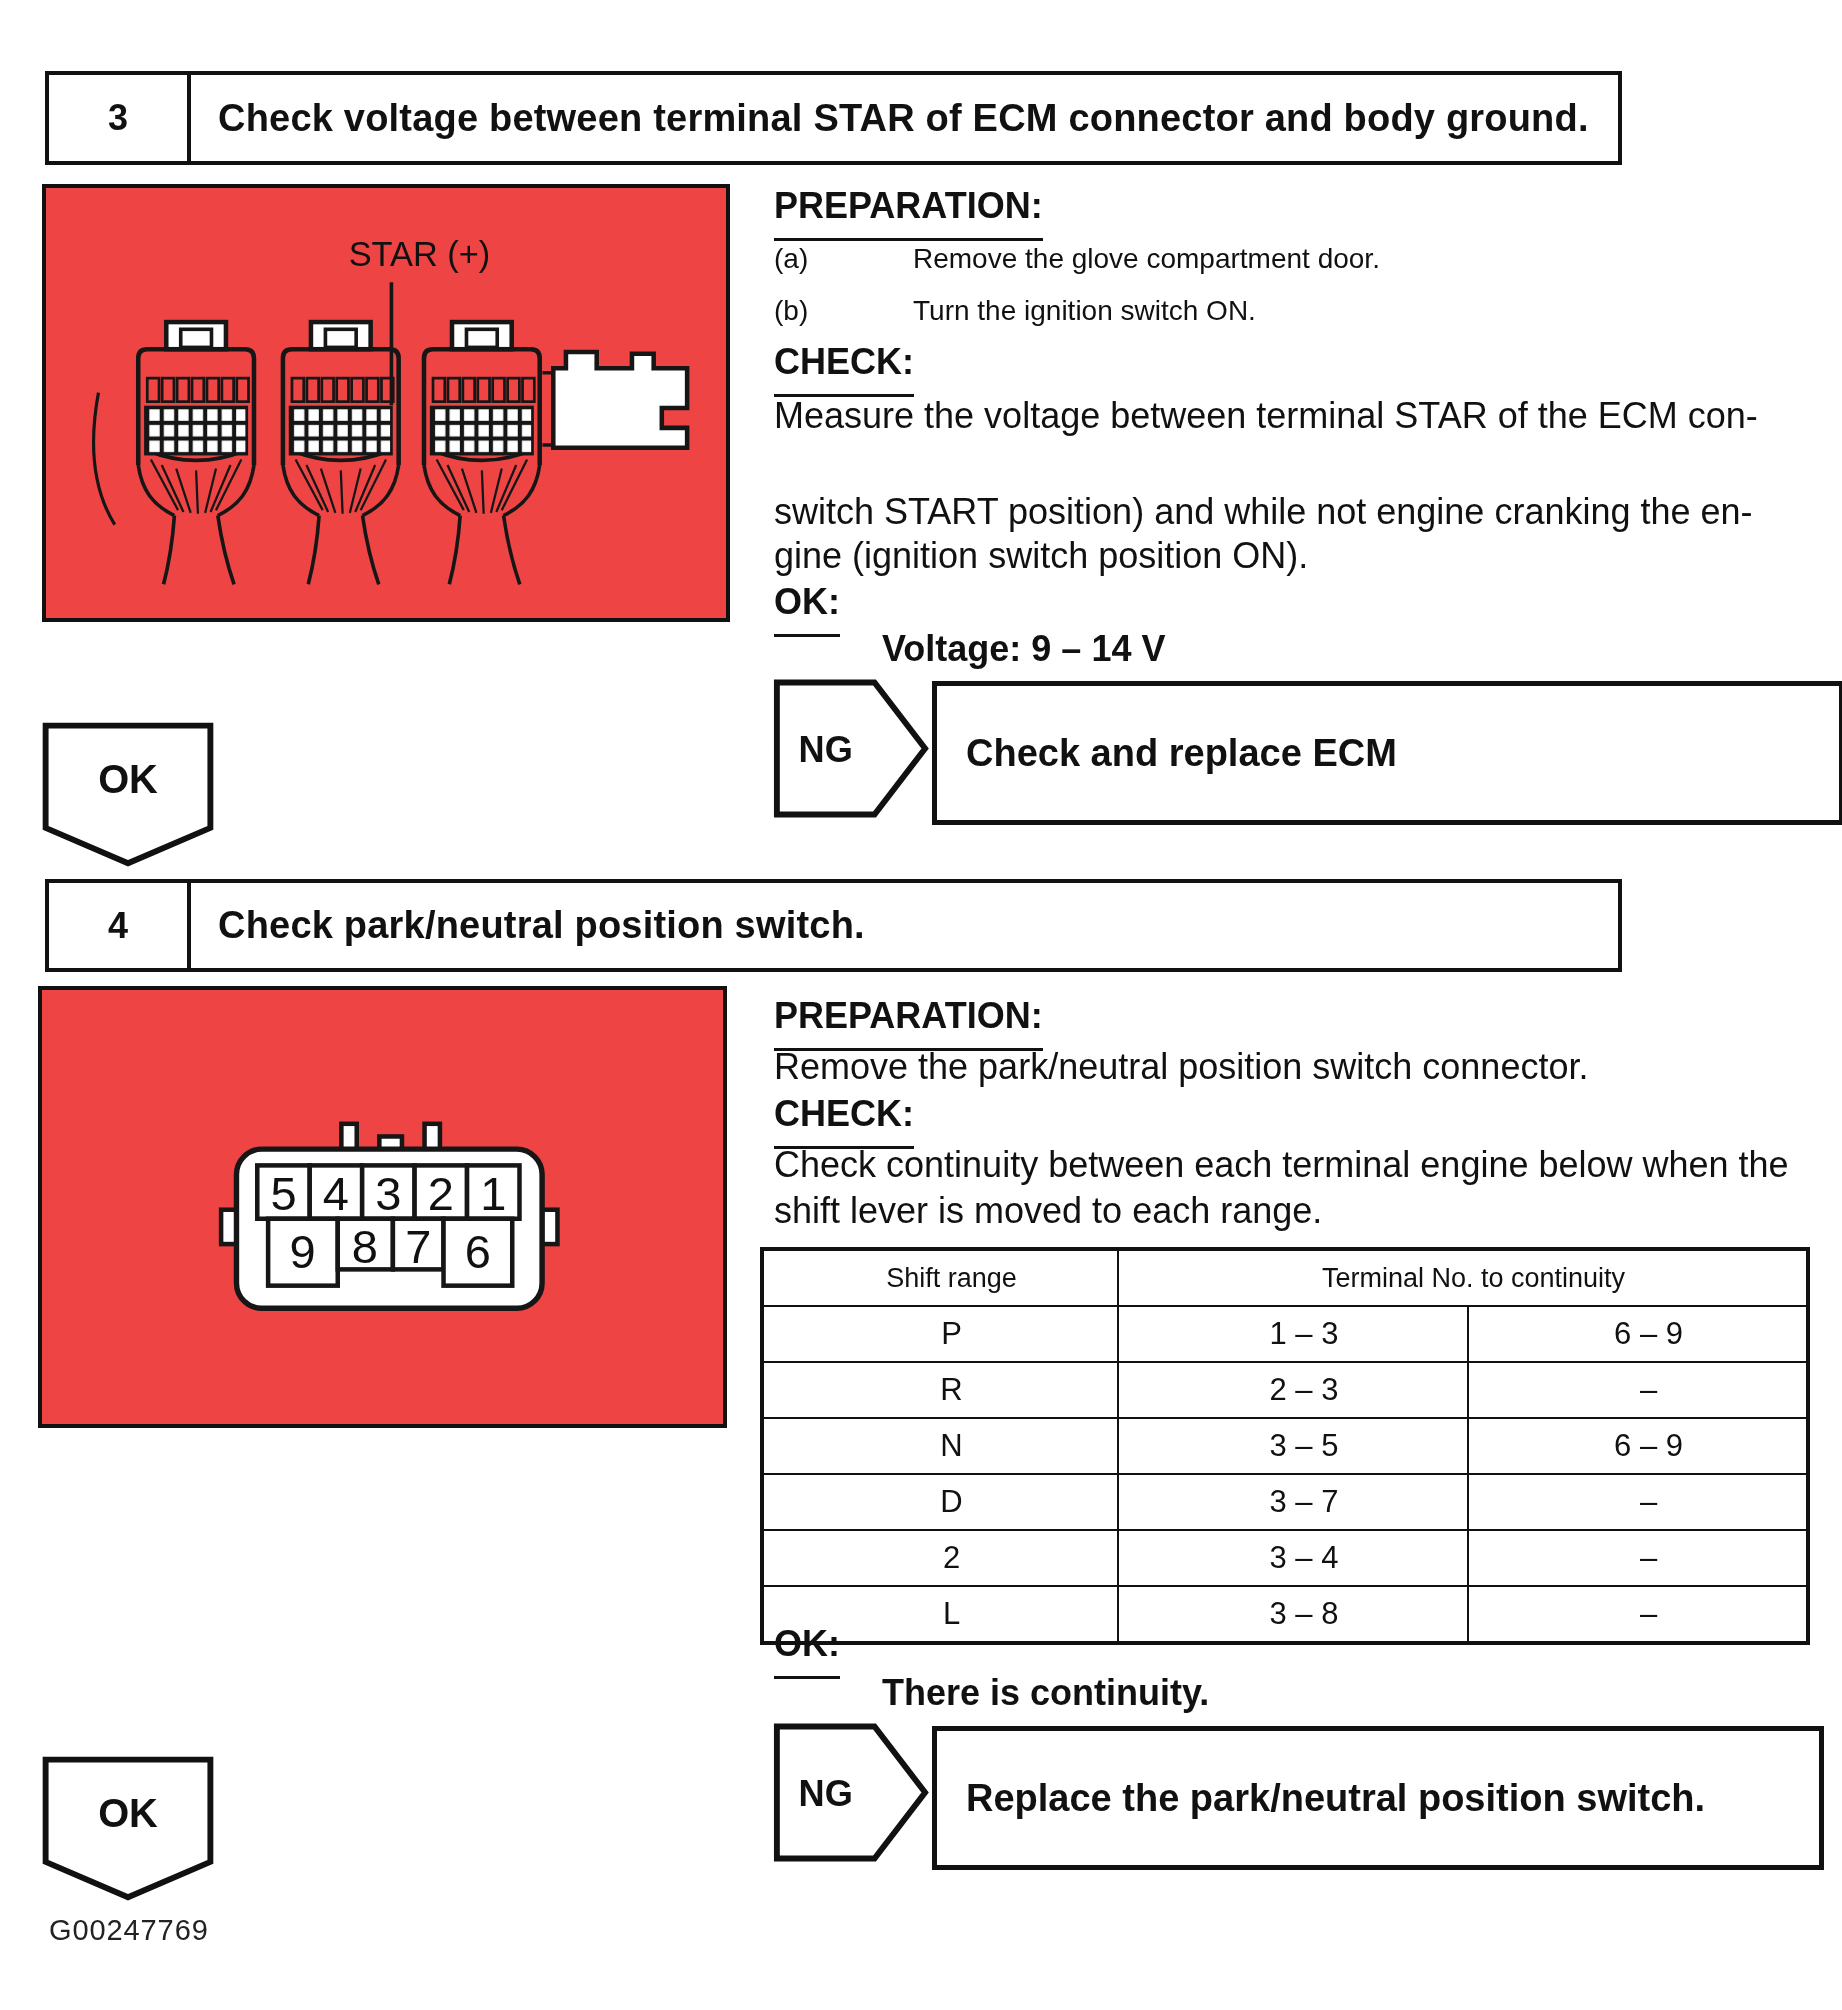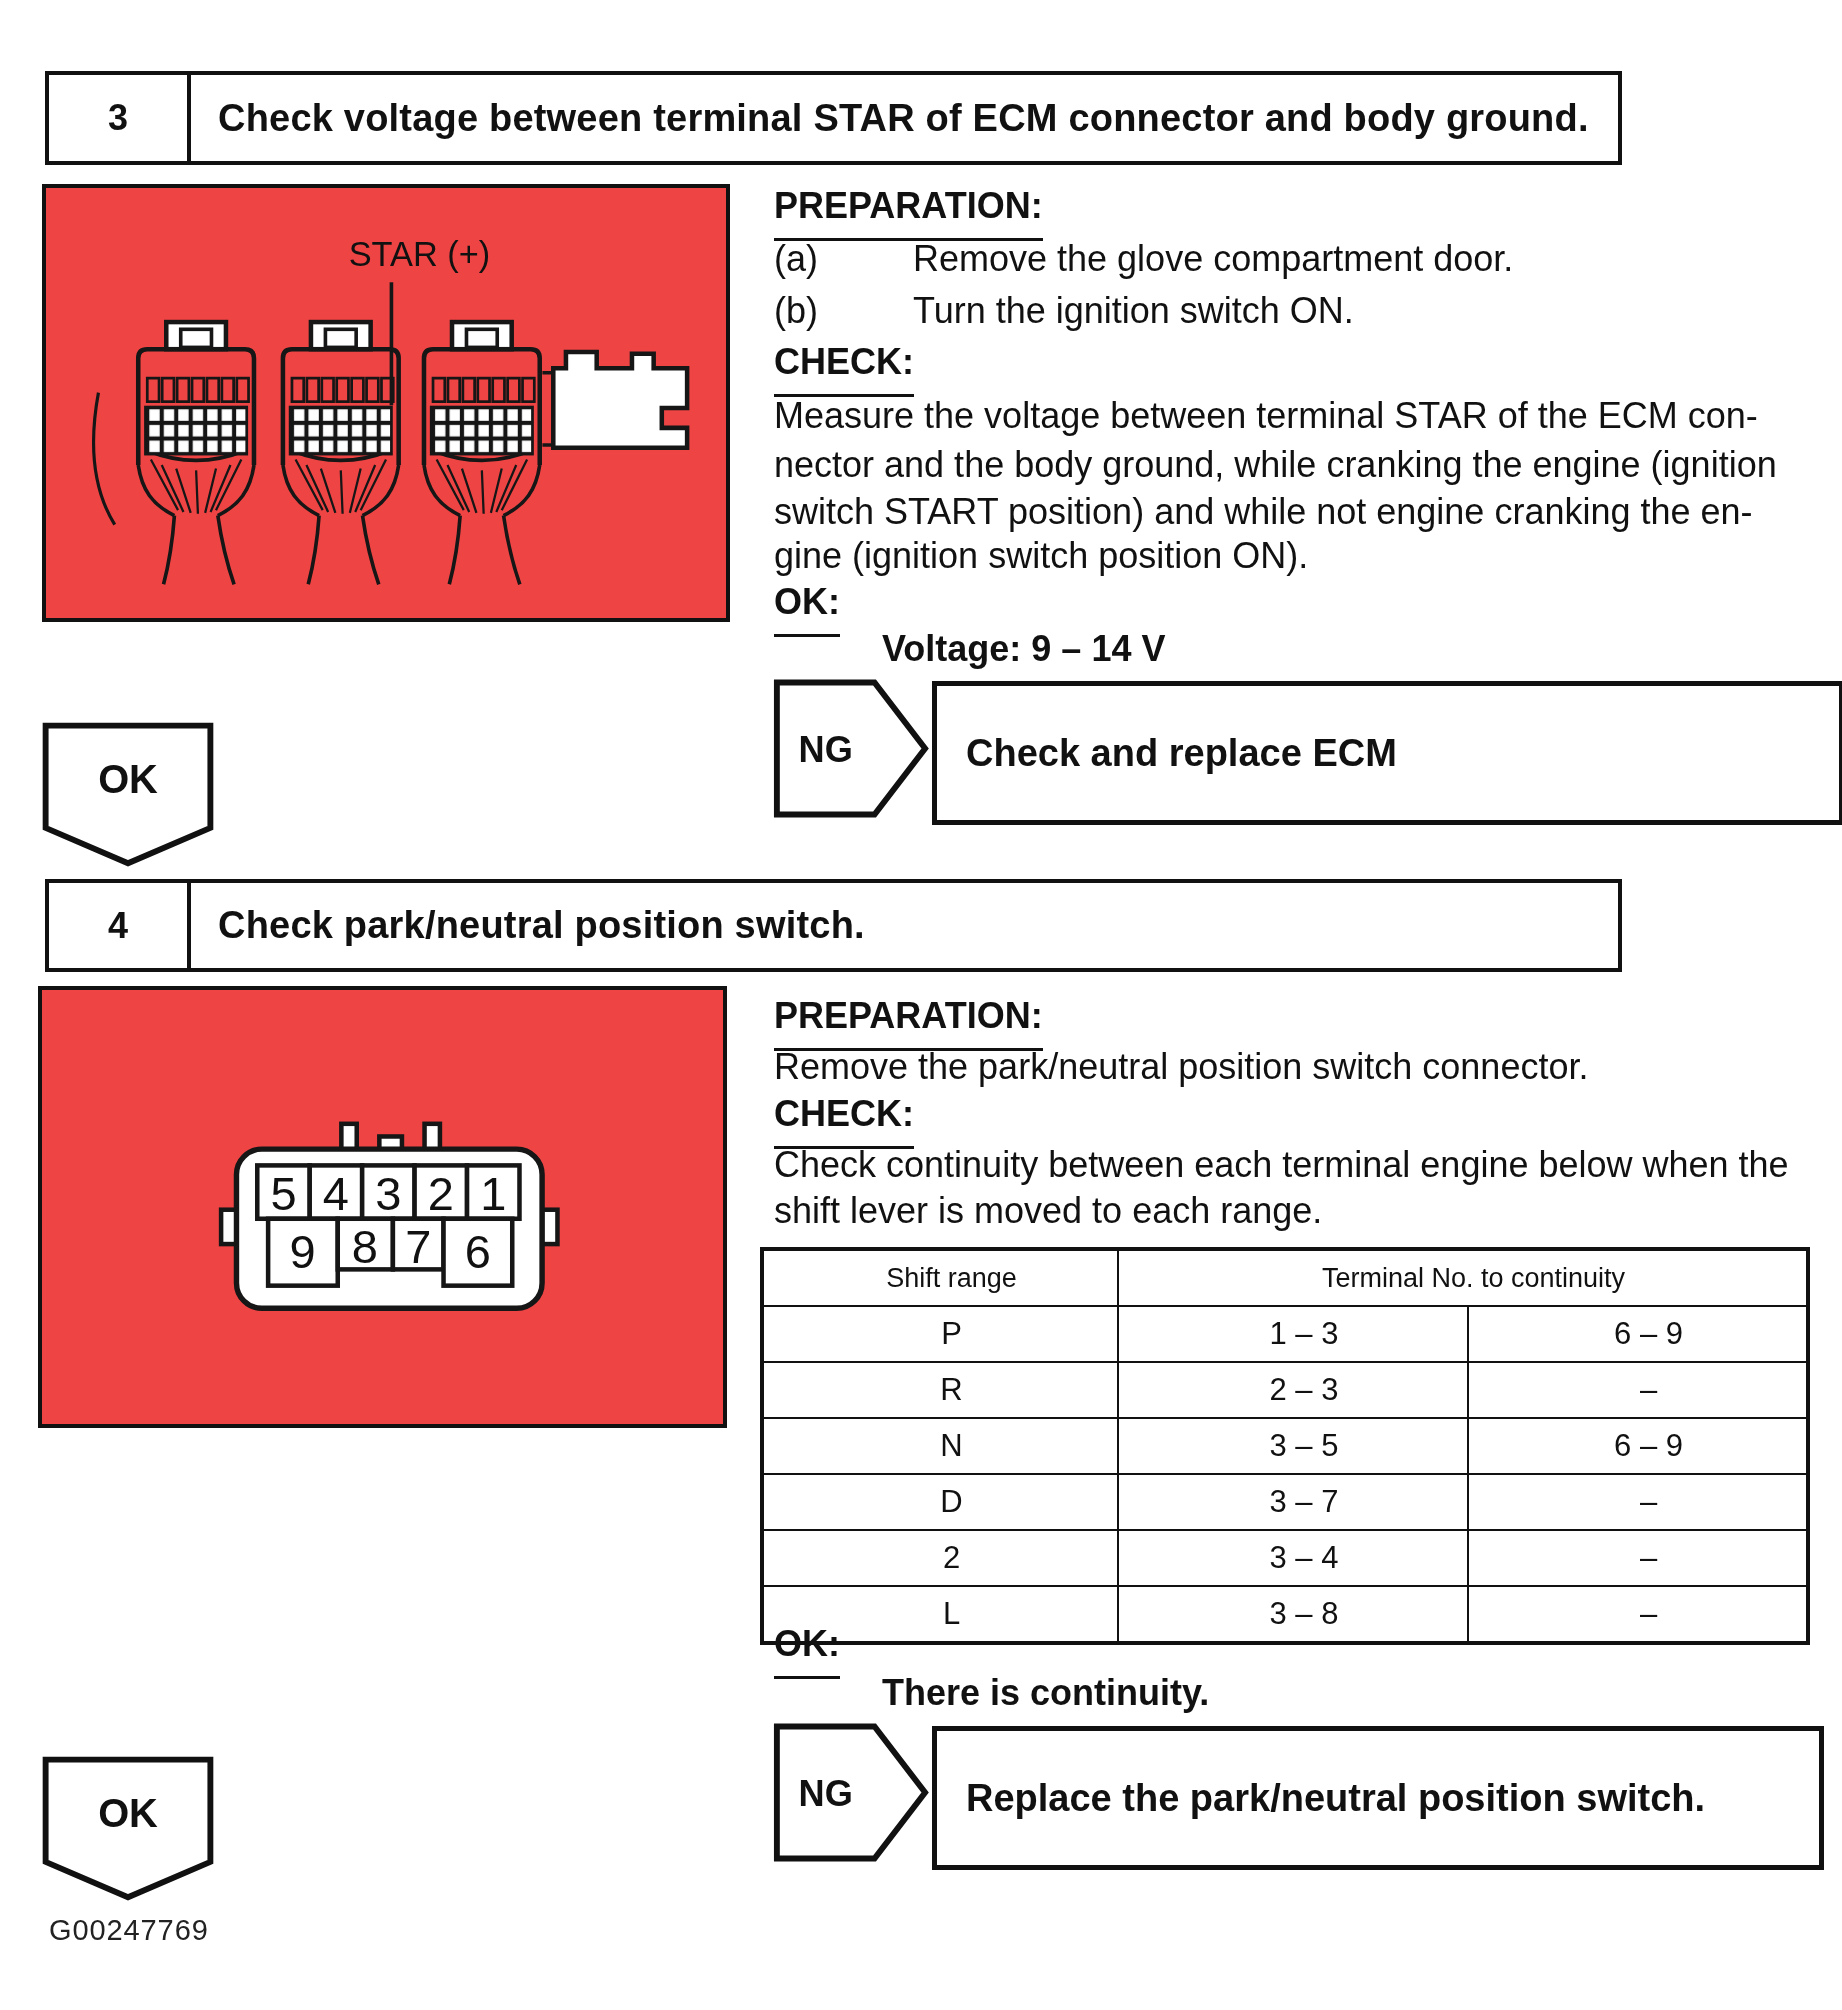--- a/index.html
+++ b/index.html
@@ -13,21 +13,21 @@
   .step-num{width:138px;border-right:4.5px solid #111;display:flex;align-items:center;justify-content:center;
             font-size:36px;font-weight:bold;}
   .step-title{flex:1;display:flex;align-items:center;padding-left:27px;font-size:38px;font-weight:bold;letter-spacing:0.2px;border-radius:11px;}
   
   .diagram-box{border:4.5px solid #111;background:#ef4444;}
   .diagram-box svg{display:block;}
   
   .heading{font-size:36px;font-weight:bold;}
   .heading span{display:inline-block;border-bottom:3.6px solid #111;padding-bottom:11px;}
   .bodyline{font-size:36px;line-height:43px;white-space:nowrap;}
-  .listrow{font-size:36px;line-height:43px;white-space:nowrap;}
+  .listrow{font-size:28px;line-height:43px;white-space:nowrap;}
   .listrow .marker{display:inline-block;width:139px;}
   .spec{font-size:36px;font-weight:bold;white-space:nowrap;}
   
   .ng-box{border:5.4px solid #111;background:#fff;display:flex;align-items:center;padding-left:29px;
           font-size:38px;font-weight:bold;white-space:nowrap;}
   
   table.cont{border-collapse:collapse;table-layout:fixed;width:1047px;background:#fff;}
   table.cont,table.cont th,table.cont td{border:2.7px solid #111;padding-left:23px;}
   table.cont{border-width:4.5px;}
   table.cont th{height:52px;font-size:27px;font-weight:normal;text-align:center;}
@@ -119,21 +119,20 @@
       <path d="M549,204 L561,204 M549,284 L561,284" stroke="#161616" stroke-width="4"></path>
       <path d="M561,199 L575,199 L575,181 L609,181 L609,199 L648,199 L648,183 L672,183 L672,199 L709,199 L709,243 L681,243 L681,265 L709,265 L709,287 L561,287 Z" fill="#fff" stroke="#161616" stroke-width="5"></path>
     </svg>
   </div>
 
   <div class="abs heading" style="left:774px;top:185px;"><span>PREPARATION:</span></div>
   <div class="abs listrow" style="left:774px;top:237px;"><span class="marker">(a)</span><span>Remove the glove compartment door.</span></div>
   <div class="abs listrow" style="left:774px;top:289px;"><span class="marker">(b)</span><span>Turn the ignition switch ON.</span></div>
   <div class="abs heading" style="left:774px;top:341px;"><span>CHECK:</span></div>
   <div class="abs bodyline" style="left:774px;top:394px;">Measure the voltage between terminal STAR of the ECM con-</div>
-  <div class="abs bodyline" style="left:774px;top:443px;">nector and the body ground, while cranking the engine (ignition</div>
   <div class="abs bodyline" style="left:774px;top:490px;">switch START position) and while not engine cranking the en-</div>
   <div class="abs bodyline" style="left:774px;top:534px;">gine (ignition switch position ON).</div>
   <div class="abs heading" style="left:774px;top:581px;"><span>OK:</span></div>
   <div class="abs spec" style="left:882px;top:628px;">Voltage: 9 – 14 V</div>
 
   <svg class="abs" style="left:773px;top:678px;" width="156" height="141" viewBox="0 0 172 156">
     <polygon points="4,5 112,5 168,78 112,151 4,151" fill="#fff" stroke="#111" stroke-width="6.5"></polygon>
     <text x="58" y="93" font-size="40" font-weight="bold" text-anchor="middle">NG</text>
   </svg>
   <div class="abs ng-box" style="left:932px;top:681px;width:873px;height:134px;">

